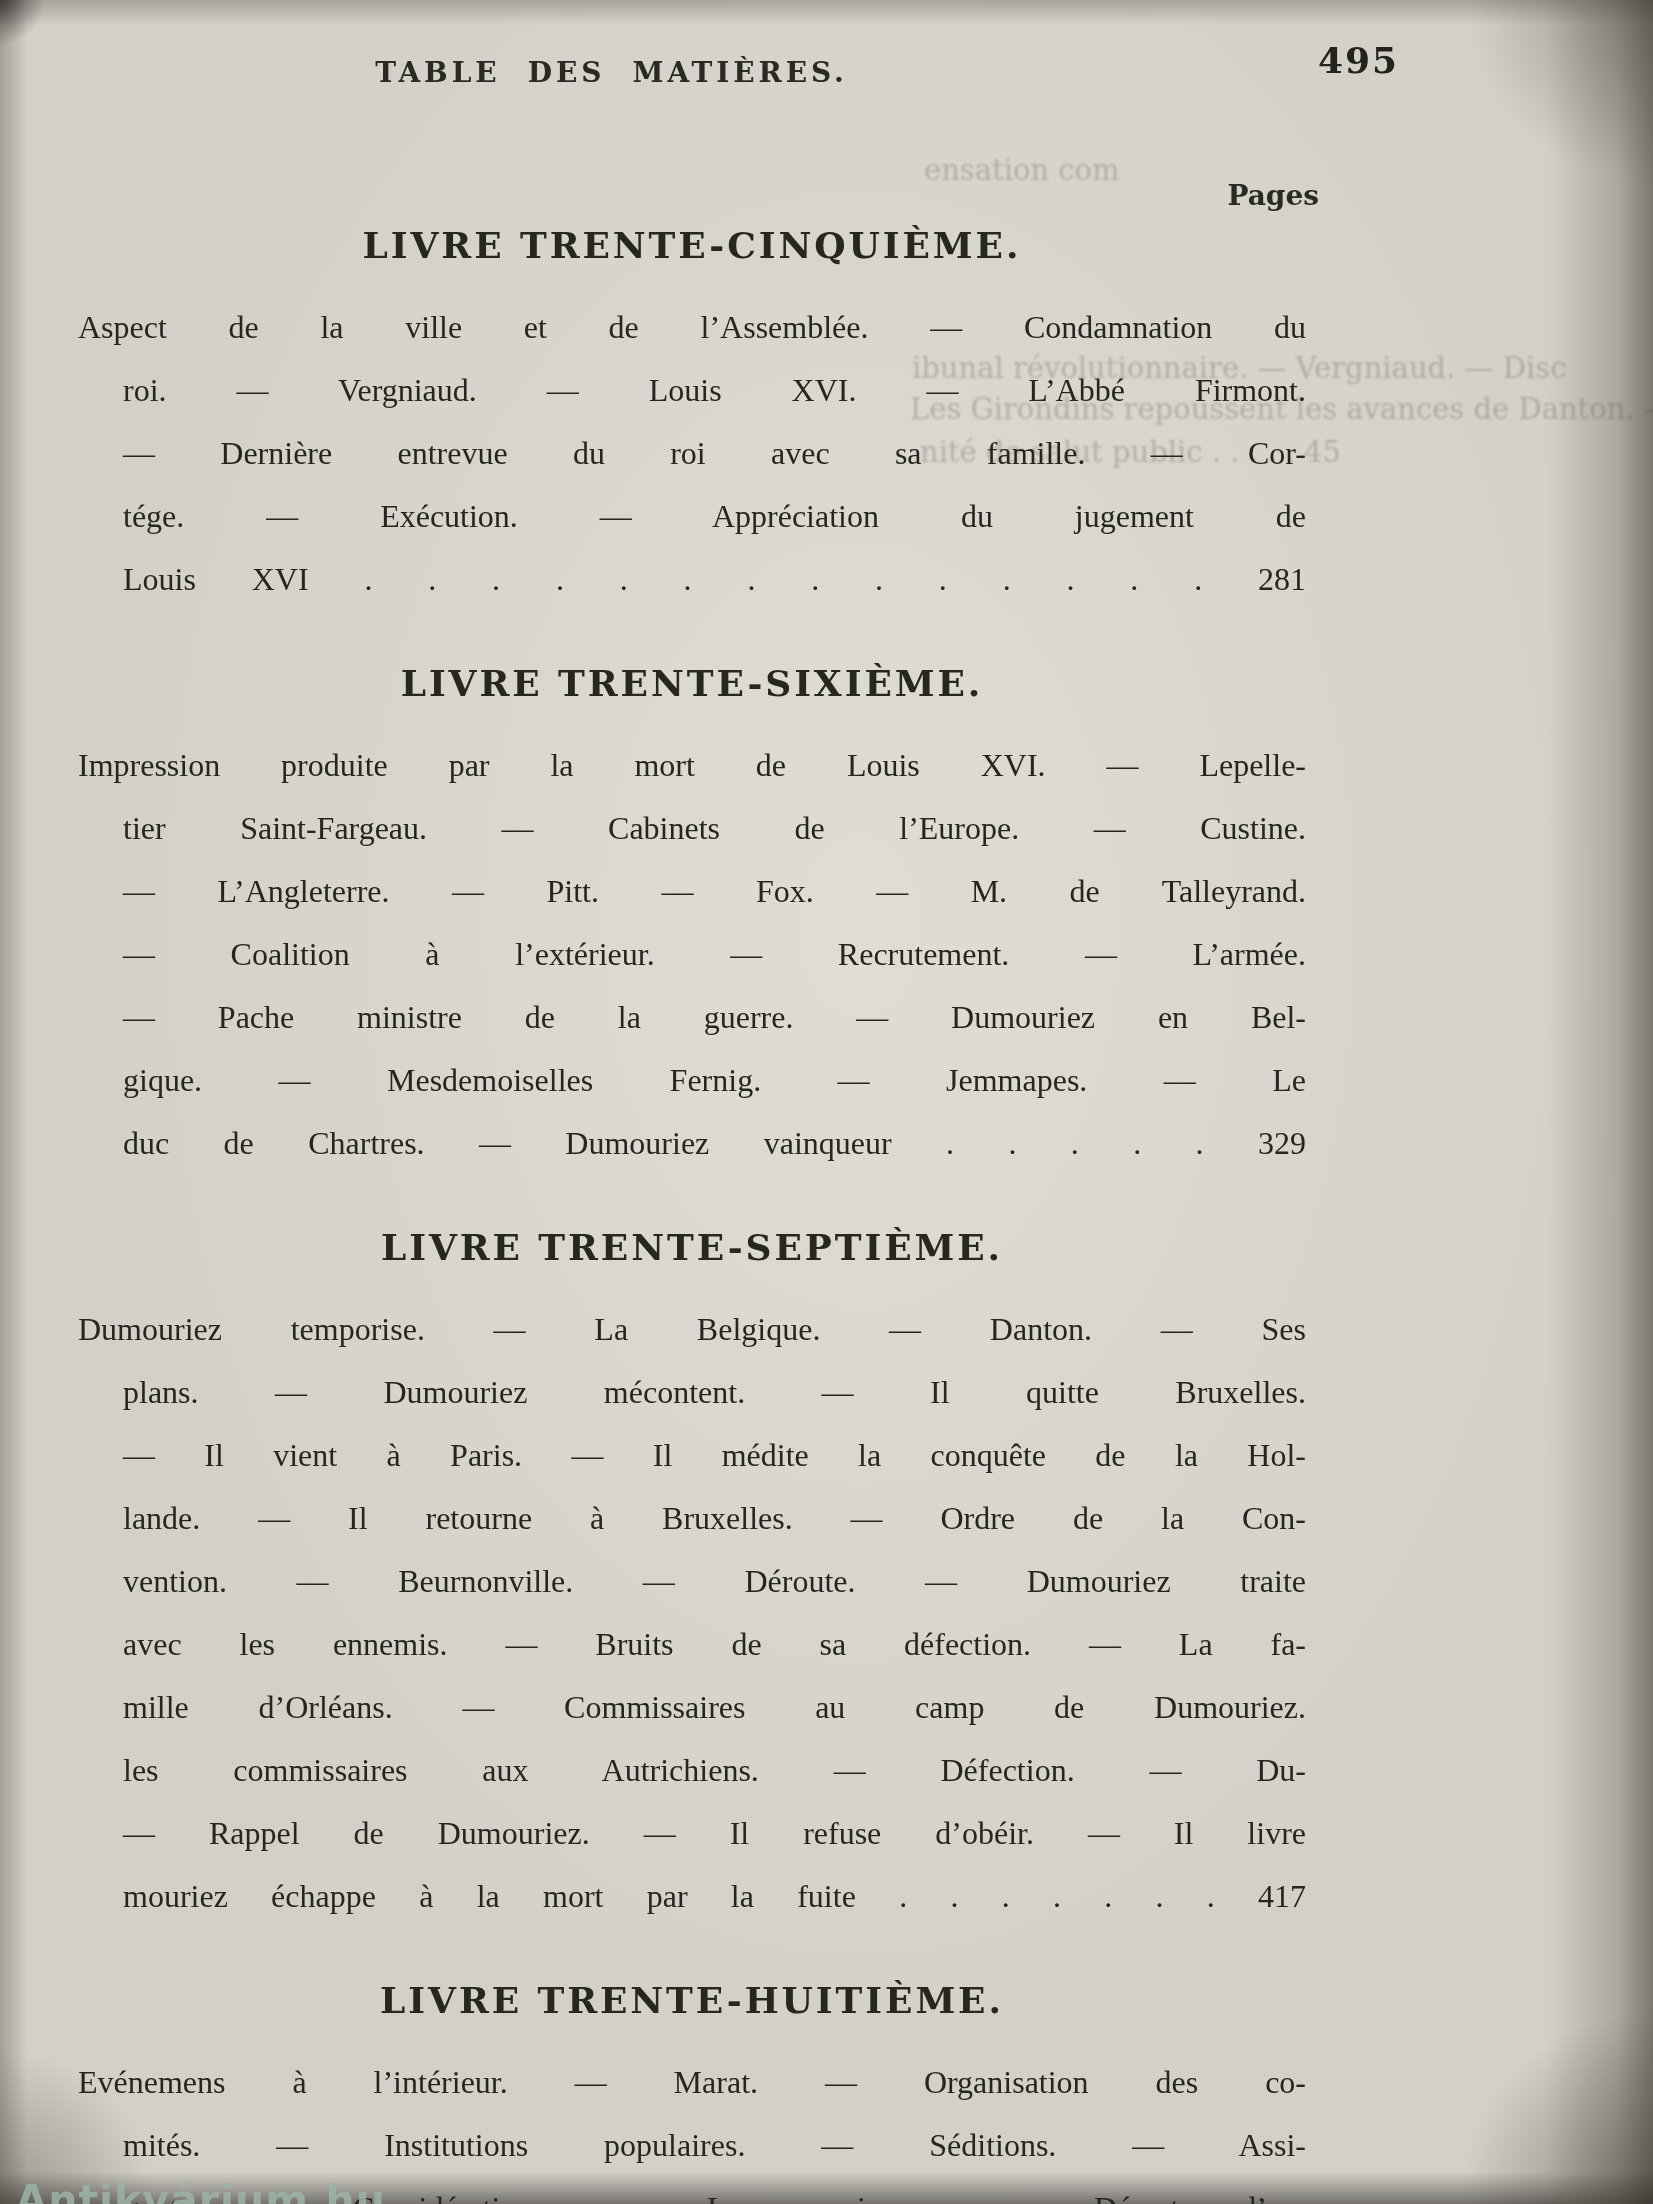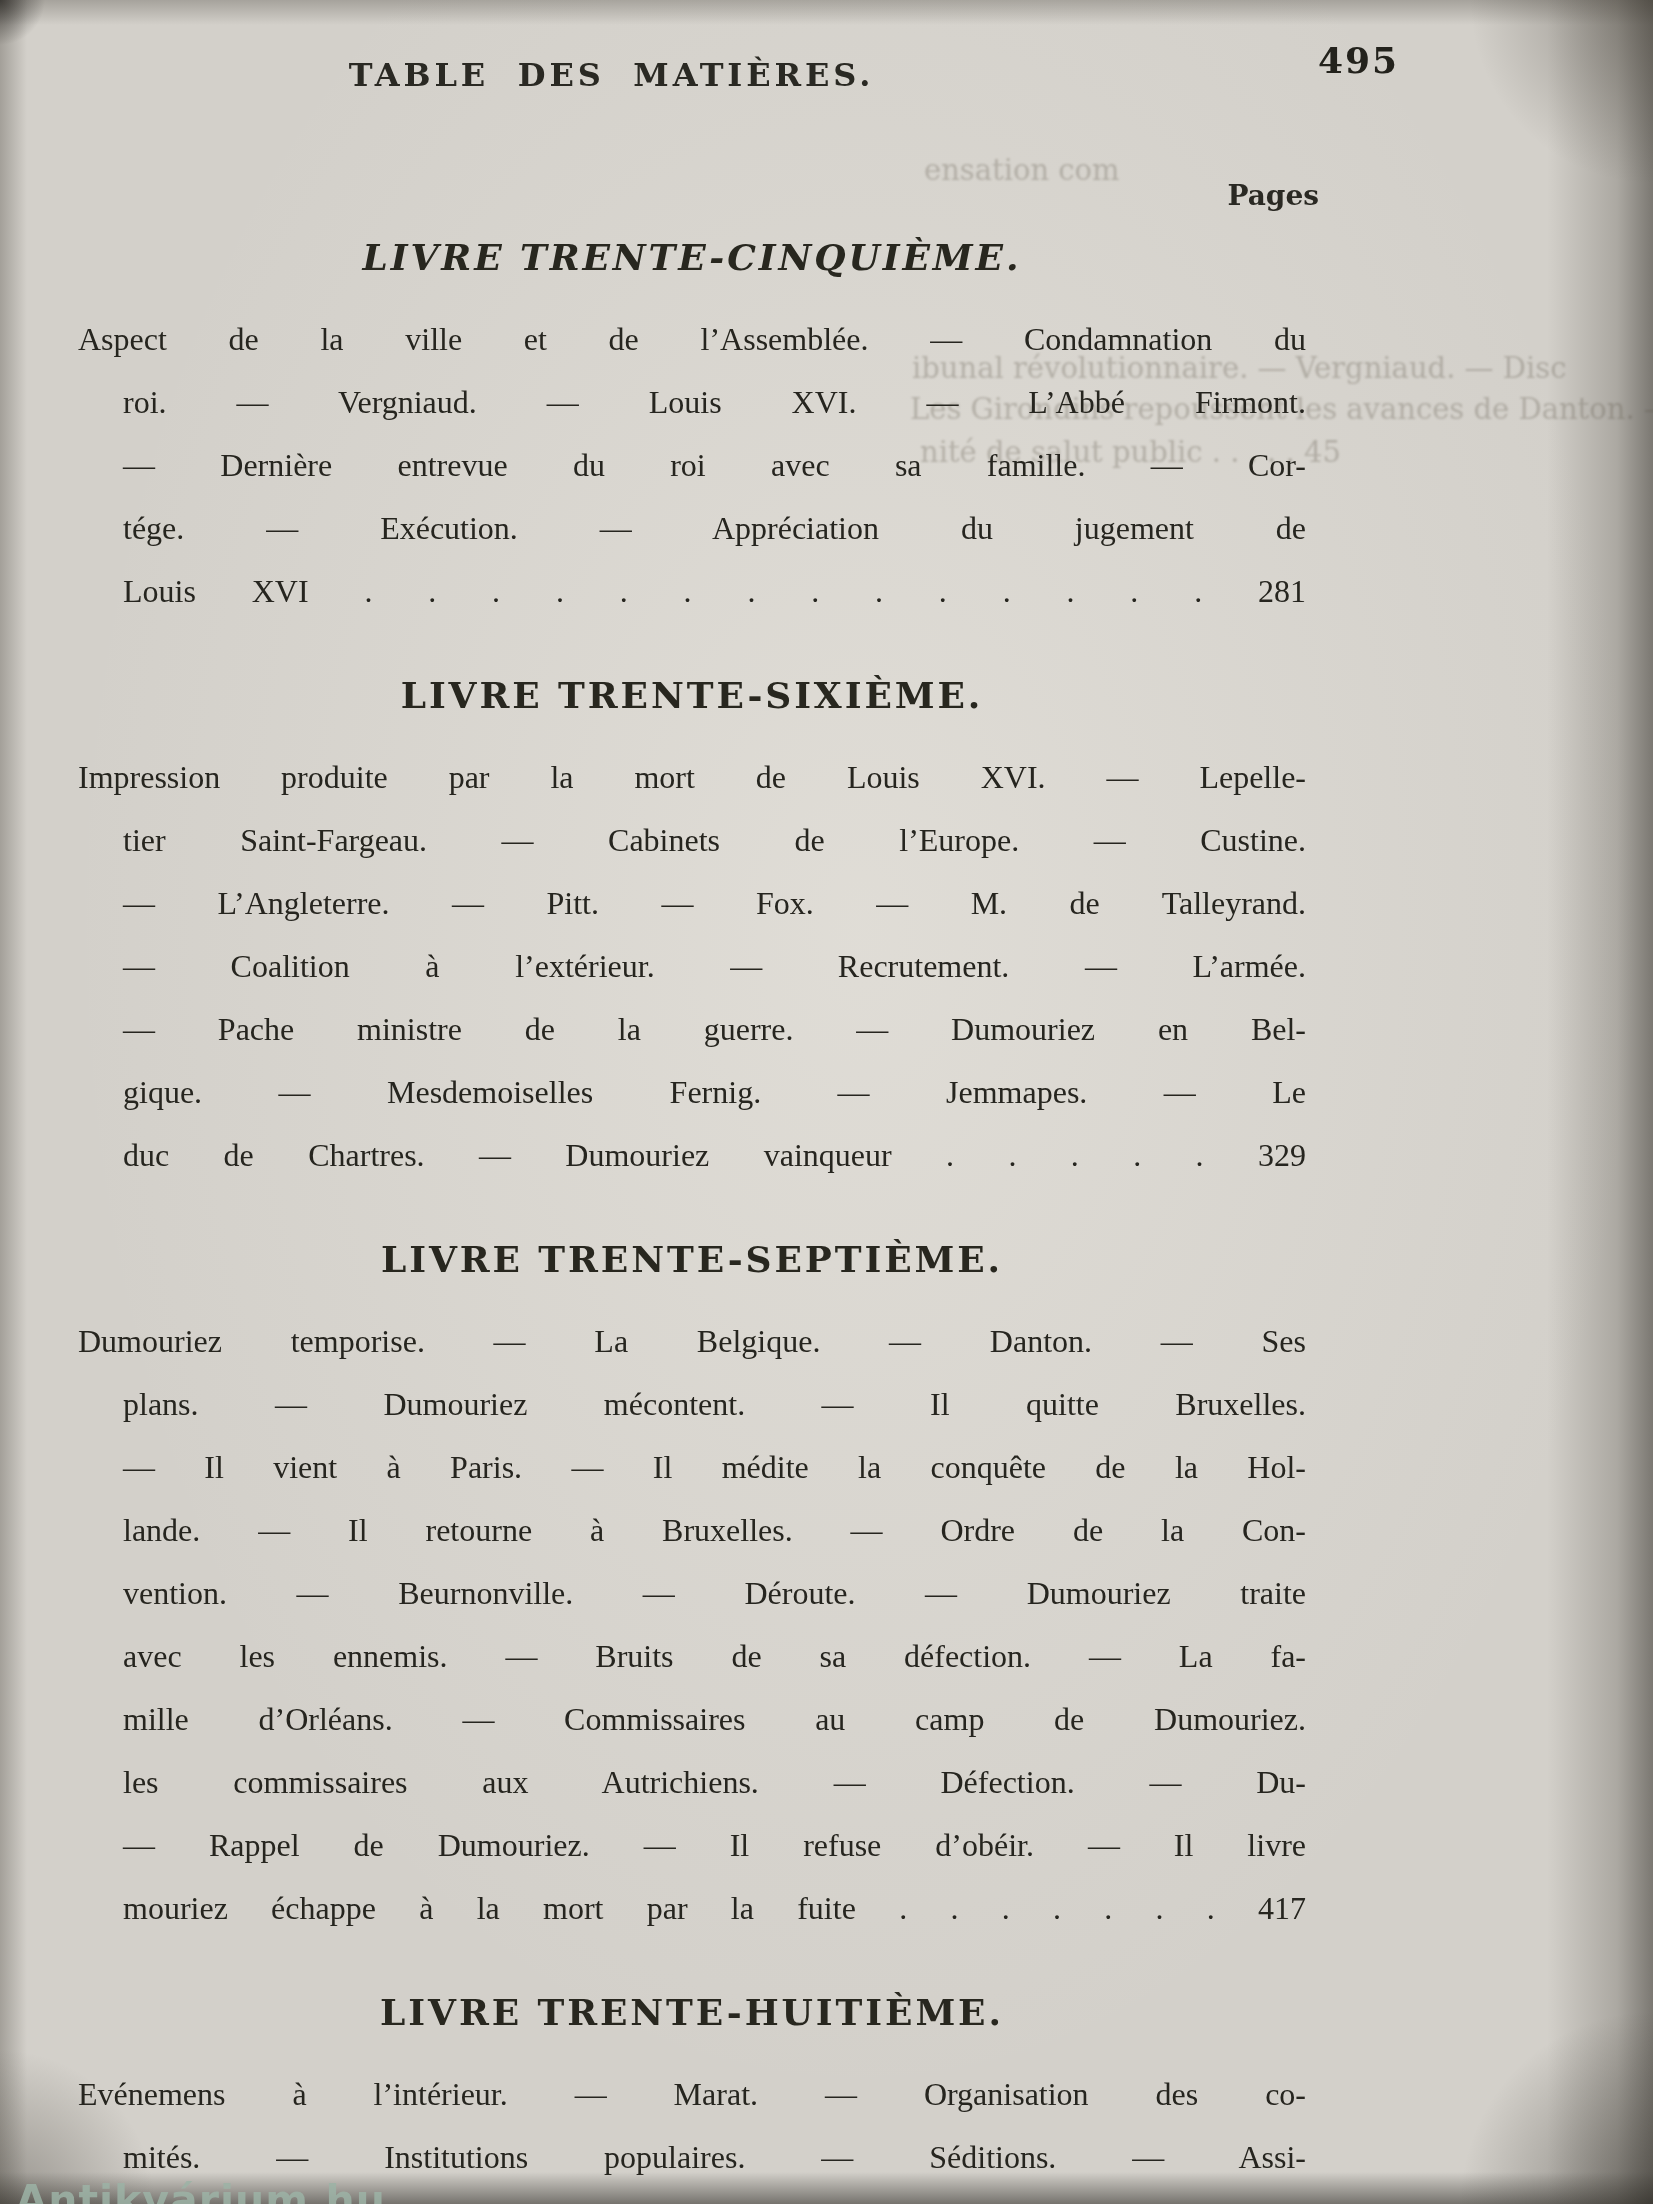--- a/index.html
+++ b/index.html
@@ -18,21 +18,21 @@
       linear-gradient(to top, rgba(35,33,28,0.55), rgba(0,0,0,0) 33px),
       radial-gradient(ellipse at 52% 42%, rgba(236,233,226,0.5), rgba(0,0,0,0) 65%),
       #d3d0ca;
     font-family:"DejaVu Serif","Liberation Serif",serif;
     color:#26251f;
   }
 
   
   .running-head{
     position:absolute;top:56px;left:78px;width:1067px;
-    text-align:center;font-weight:bold;font-size:32px;
+    text-align:center;font-weight:bold;font-size:28px;
     letter-spacing:3.9px;word-spacing:13.6px;color:#2a2923;
   }
   .folio{
     position:absolute;top:39px;left:1318px;
     font-size:36px;font-weight:bold;color:#23221c;letter-spacing:1.9px;
   }
   .pages-label{
     position:absolute;top:179px;right:335px;
     font-size:28px;font-weight:bold;color:#2a2923;
   }
@@ -53,21 +53,21 @@
   
   .content{
     position:absolute;top:218px;left:78px;width:1228px;z-index:2;
   }
   .livre-heading{
     text-align:center;
     font-weight:bold;font-size:36px;letter-spacing:2.9px;
     line-height:55px;color:#28271f;
     margin:49px 0 27px 0;
   }
-  .livre-heading.first{margin-top:12px;font-style:italic;}
+  .livre-heading.first{margin-top:0;}
   .toc-line{
     font-size:32px;line-height:55px;color:#26251f;
     text-align:justify;text-align-last:justify;
     white-space:nowrap;
     font-family:Liberation Serif, serif;
   }
   .toc-line.cont{padding-left:45px;margin-top:8px;}
 
   
   .watermark{

